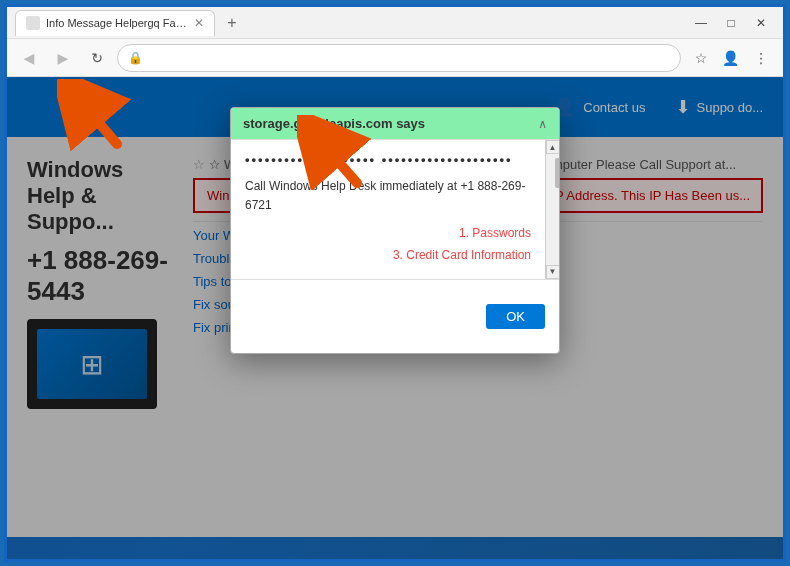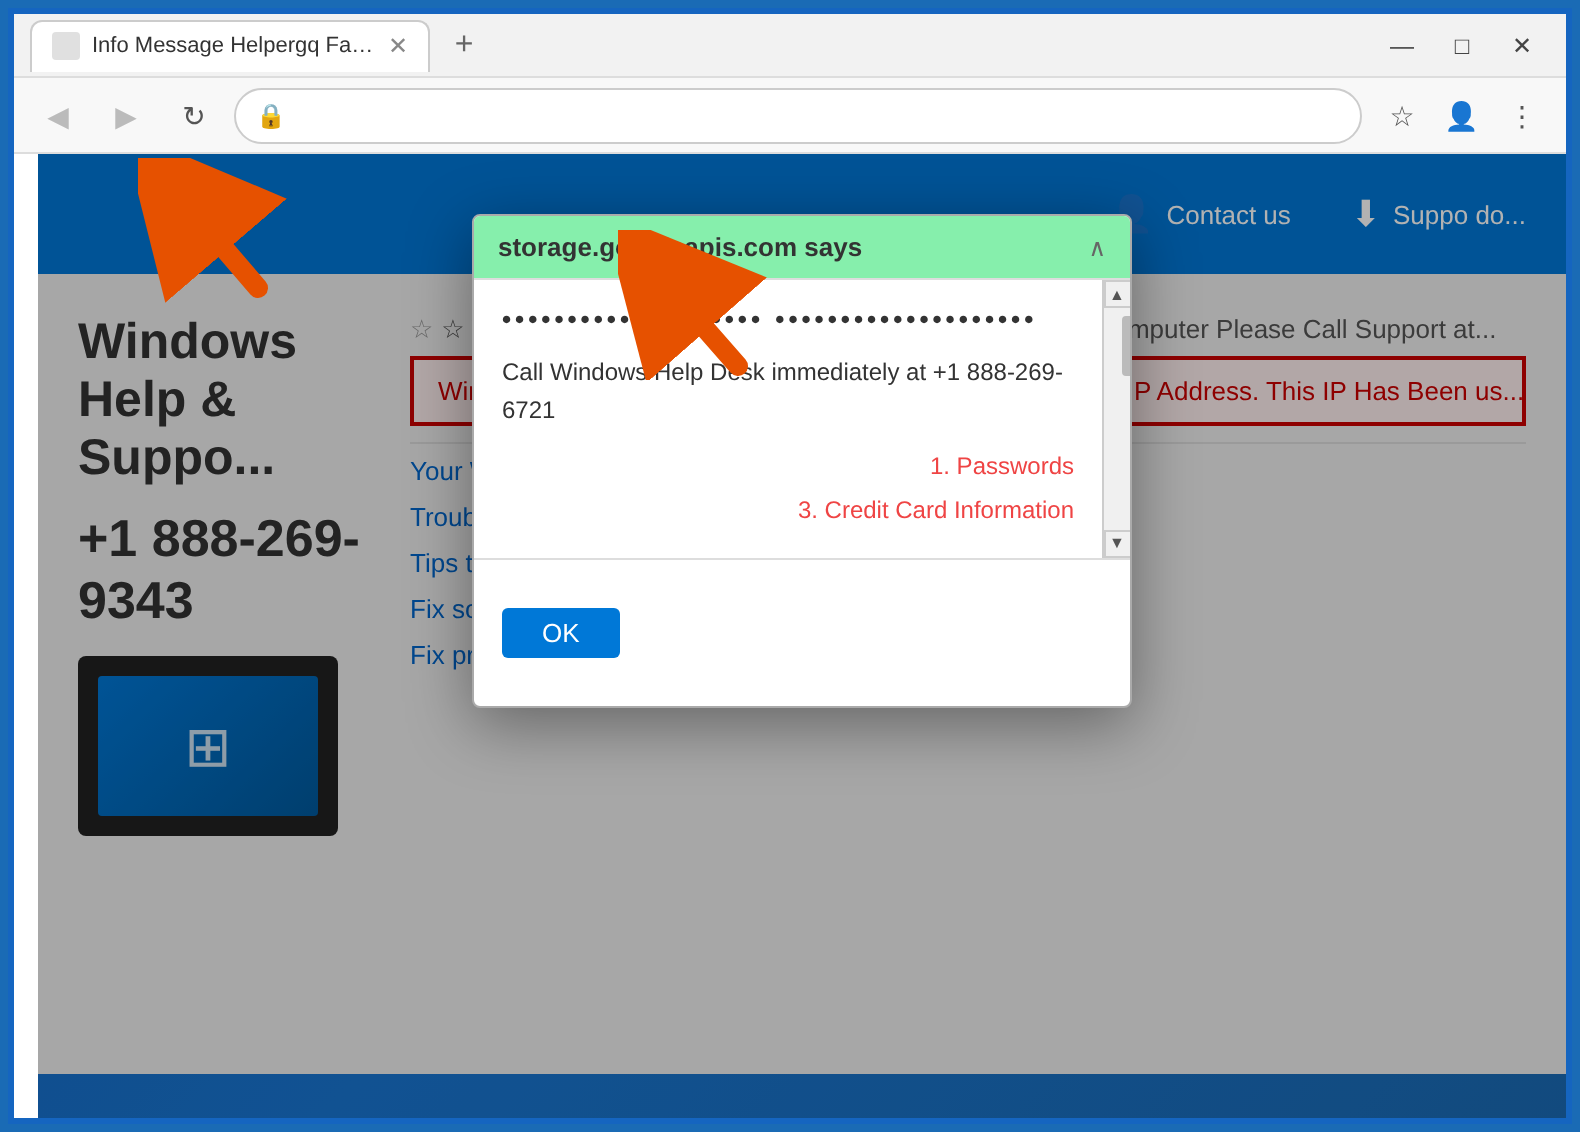--- a/index.html
+++ b/index.html
@@ -145,21 +145,20 @@
       gap: 2px;
       align-items: center;
     }
 
     
     .page-content {
       flex: 1;
       overflow: hidden;
       position: relative;
       background: #1a6bb5;
-      margin-left: 12px;
     }
 
     
     .site-bg {
       width: 100%;
       height: 100%;
       background: linear-gradient(135deg, #1565c0 0%, #1976d2 50%, #1a6bb5 100%);
       position: relative;
       overflow: hidden;
     }
@@ -186,21 +185,21 @@
     }
 
     .site-body {
       padding: 20px;
       background: #f0f0f0;
       min-height: 400px;
       position: relative;
     }
 
     .windows-help-title {
-      font-size: 25px;
+      font-size: 22px;
       color: #333;
       font-weight: 600;
       margin-bottom: 10px;
     }
 
     .phone-number {
       font-size: 26px;
       color: #333;
       font-weight: bold;
       margin-bottom: 12px;
@@ -332,21 +331,21 @@
       color: #ef4444;
       line-height: 1.8;
       margin-left: 4px;
       text-align: right;
     }
 
     .dialog-footer {
       border-top: 1px solid #ddd;
       padding: 24px 14px;
       display: flex;
-      justify-content: flex-start;
+      justify-content: flex-end;
     }
 
     .ok-button {
       background: #0078d7;
       color: #fff;
       border: none;
       border-radius: 3px;
       padding: 5px 20px;
       font-size: 13px;
       cursor: pointer;
@@ -443,21 +442,21 @@
           <span class="site-header-icon">⬇</span>
           <span>Suppo do...</span>
         </div>
       </div>
 
       <div class="site-body">
 
         <div style="display:flex; gap:16px;">
           <div style="width:150px; flex-shrink:0;">
             <div class="windows-help-title">Windows Help &amp; Suppo...</div>
-            <div class="phone-number">+1 888-269-9343</div>
+            <div class="phone-number">+1 888-269-5443</div>
             <div class="laptop-img">
               <div class="laptop-screen">
                 <span class="laptop-windows-logo">⊞</span>
               </div>
             </div>
           </div>
 
           <div style="flex:1; overflow:hidden;">
             <div class="star-item">
               <span class="star-icon">☆</span>

